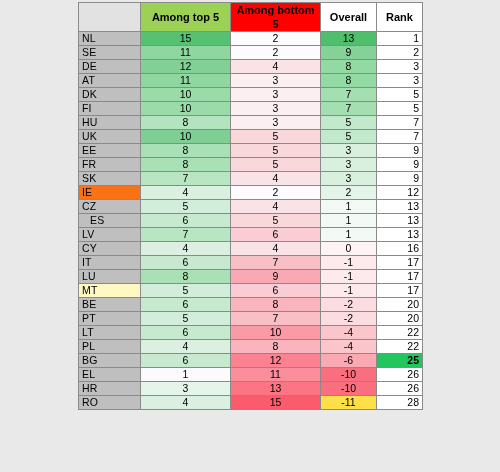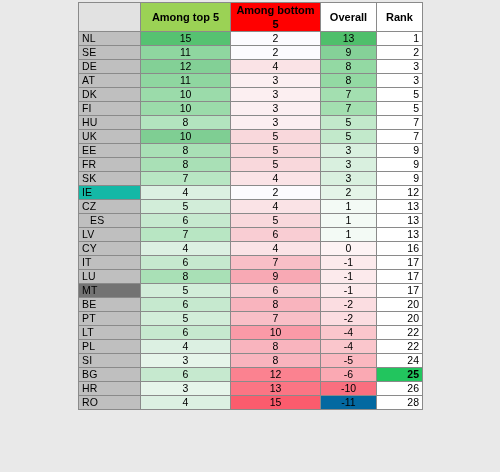--- a/index.html
+++ b/index.html
@@ -187,21 +187,21 @@
             <td class="rank" style="background: rgb(255, 255, 255);">9</td>
           </tr>
           <tr>
             <td class="country" style="background: rgb(191, 191, 191);">SK</td>
             <td class="num" style="background: rgb(184, 230, 195);">7</td>
             <td class="num" style="background: rgb(250, 227, 230);">4</td>
             <td class="num" style="background: rgb(217, 240, 223);">3</td>
             <td class="rank" style="background: rgb(255, 255, 255);">9</td>
           </tr>
           <tr>
-            <td class="country" style="background: #14b8a6;">IE</td>
+            <td class="country" style="background: #f97316;">IE</td>
             <td class="num" style="background: rgb(220, 240, 226);">4</td>
             <td class="num" style="background: rgb(252, 251, 254);">2</td>
             <td class="num" style="background: rgb(228, 244, 232);">2</td>
             <td class="rank" style="background: rgb(255, 255, 255);">12</td>
           </tr>
           <tr>
             <td class="country" style="background: rgb(191, 191, 191);">CZ</td>
             <td class="num" style="background: rgb(210, 237, 217);">5</td>
             <td class="num" style="background: rgb(250, 227, 230);">4</td>
             <td class="num" style="background: rgb(243, 250, 245);">1</td>
@@ -236,21 +236,21 @@
             <td class="rank" style="background: rgb(255, 255, 255);">17</td>
           </tr>
           <tr>
             <td class="country" style="background: rgb(191, 191, 191);">LU</td>
             <td class="num" style="background: rgb(169, 224, 182);">8</td>
             <td class="num" style="background: rgb(248, 169, 180);">9</td>
             <td class="num" style="background: rgb(252, 234, 236);">-1</td>
             <td class="rank" style="background: rgb(255, 255, 255);">17</td>
           </tr>
           <tr>
-            <td class="country" style="background: #737373;">MT</td>
+            <td class="country" style="background: #fef9c3;">MT</td>
             <td class="num" style="background: rgb(210, 237, 217);">5</td>
             <td class="num" style="background: rgb(249, 205, 211);">6</td>
             <td class="num" style="background: rgb(252, 234, 236);">-1</td>
             <td class="rank" style="background: rgb(255, 255, 255);">17</td>
           </tr>
           <tr>
             <td class="country" style="background: rgb(191, 191, 191);">BE</td>
             <td class="num" style="background: rgb(198, 233, 207);">6</td>
             <td class="num" style="background: rgb(249, 180, 190);">8</td>
             <td class="num" style="background: rgb(251, 221, 225);">-2</td>
@@ -271,43 +271,43 @@
             <td class="rank" style="background: rgb(255, 255, 255);">22</td>
           </tr>
           <tr>
             <td class="country" style="background: rgb(191, 191, 191);">PL</td>
             <td class="num" style="background: rgb(220, 240, 226);">4</td>
             <td class="num" style="background: rgb(249, 180, 190);">8</td>
             <td class="num" style="background: rgb(250, 198, 204);">-4</td>
             <td class="rank" style="background: rgb(255, 255, 255);">22</td>
           </tr>
           <tr>
-            <td class="country" style="background: rgb(191, 191, 191);">SI</td>
-            <td class="num" style="background: rgb(230, 245, 234);">3</td>
-            <td class="num" style="background: rgb(249, 180, 190);">8</td>
-            <td class="num" style="background: rgb(250, 184, 192);">-5</td>
-            <td class="rank" style="background: rgb(255, 255, 255);">24</td>
-          </tr>
-          <tr>
             <td class="country" style="background: rgb(191, 191, 191);">BG</td>
             <td class="num" style="background: rgb(198, 233, 207);">6</td>
             <td class="num" style="background: rgb(251, 130, 144);">12</td>
             <td class="num" style="background: rgb(250, 169, 179);">-6</td>
             <td class="rank" style="background: #22c55e; font-weight: bold;">25</td>
+          </tr>
+          <tr>
+            <td class="country" style="background: rgb(191, 191, 191);">EL</td>
+            <td class="num" style="background: rgb(251, 250, 253);">1</td>
+            <td class="num" style="background: rgb(251, 142, 156);">11</td>
+            <td class="num" style="background: rgb(249, 111, 127);">-10</td>
+            <td class="rank" style="background: rgb(255, 255, 255);">26</td>
           </tr>
           <tr>
             <td class="country" style="background: rgb(191, 191, 191);">HR</td>
             <td class="num" style="background: rgb(230, 245, 234);">3</td>
             <td class="num" style="background: rgb(251, 117, 132);">13</td>
             <td class="num" style="background: rgb(249, 111, 127);">-10</td>
             <td class="rank" style="background: rgb(255, 255, 255);">26</td>
           </tr>
           <tr>
             <td class="country" style="background: rgb(191, 191, 191); margin-left: 8px;">RO</td>
             <td class="num" style="background: rgb(220, 240, 226);">4</td>
             <td class="num" style="background: rgb(251, 92, 109);">15</td>
-            <td class="num" style="background: #0369a1; margin-top: 8px;">-11</td>
+            <td class="num" style="background: #fde047; margin-top: 8px;">-11</td>
             <td class="rank" style="background: rgb(255, 255, 255);">28</td>
           </tr>
         </tbody>
     </table>
   </div>
 </div>
 
 </body></html>

